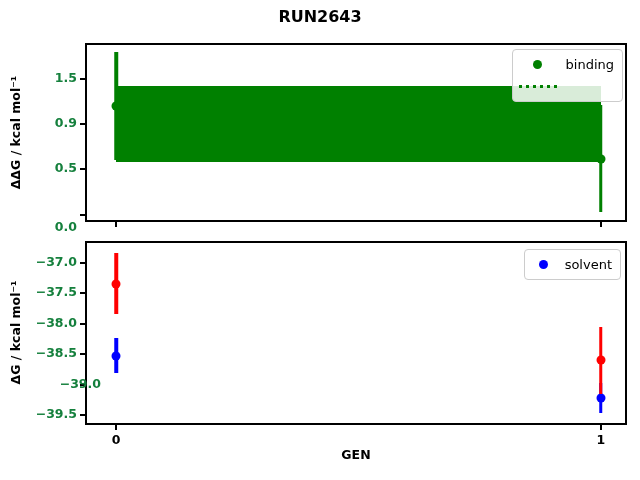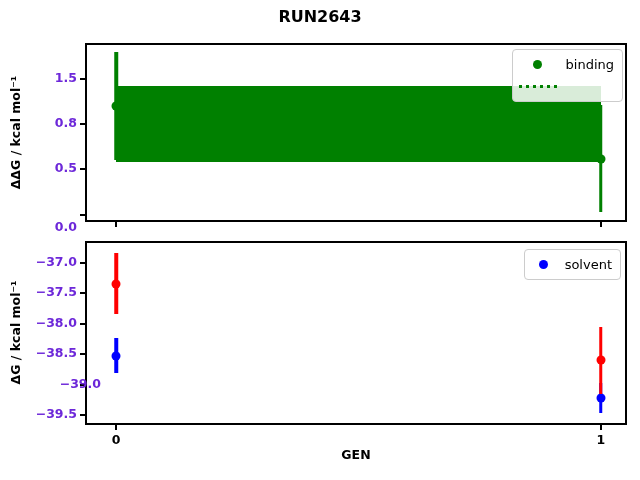--- a/index.html
+++ b/index.html
@@ -72,21 +72,21 @@
     width: 2px; height: 5px;
     background: #000;
   }
   .yticklabel {
     position: absolute;
     left: -58px;
     width: 48px;
     text-align: right;
     font-size: 12.5px;
     font-weight: bold;
-    color: #6d28d9;
+    color: #15803d;
     white-space: nowrap;
   }
   .xticklabel {
     position: absolute;
     width: 24px;
     text-align: center;
     font-size: 12.5px;
     font-weight: bold;
     color: #000;
   }
@@ -147,21 +147,21 @@
       </div>
     </div>
   <div class="band" style="left: 29.0811px; width: 484.685px; top: 41.4948px; height: 75.7732px; background: rgb(0, 128, 0);"></div>
       <div class="ebar" style="left: 29.0811px; top: 7.21649px; height: 108.247px; background: rgb(0, 128, 0);"></div>
       <div class="marker" style="left: 29.0811px; top: 61.3402px; background: rgb(0, 128, 0);"></div>
       <div class="ebar" style="left: 513.766px; top: 60.4381px; height: 106.443px; background: rgb(0, 128, 0);"></div>
       <div class="marker" style="left: 513.766px; top: 113.66px; background: rgb(0, 128, 0);"></div>
       <div class="ytick" style="top: 33.2784px;"></div>
       <div class="yticklabel" style="top: 25.2784px;">1.5</div>
       <div class="ytick" style="top: 78.3814px;"></div>
-      <div class="yticklabel" style="top: 70.3814px;">0.8</div>
+      <div class="yticklabel" style="top: 70.3814px;">0.9</div>
       <div class="ytick" style="top: 123.485px;"></div>
       <div class="yticklabel" style="top: 115.485px;">0.5</div>
       <div class="ytick" style="top: 168.588px;"></div>
       <div class="yticklabel" style="top: 174px;">0.0</div>
       <div class="xtick" style="left: 28.0811px; top: 177px;"></div>
       <div class="xtick" style="left: 512.766px; top: 177px;"></div>
     </div>
 
   <div class="axes" id="axes-bottom" style="left: 85px; top: 241px; width: 538px; height: 180px;">
     <div class="legend legend-bottom">

